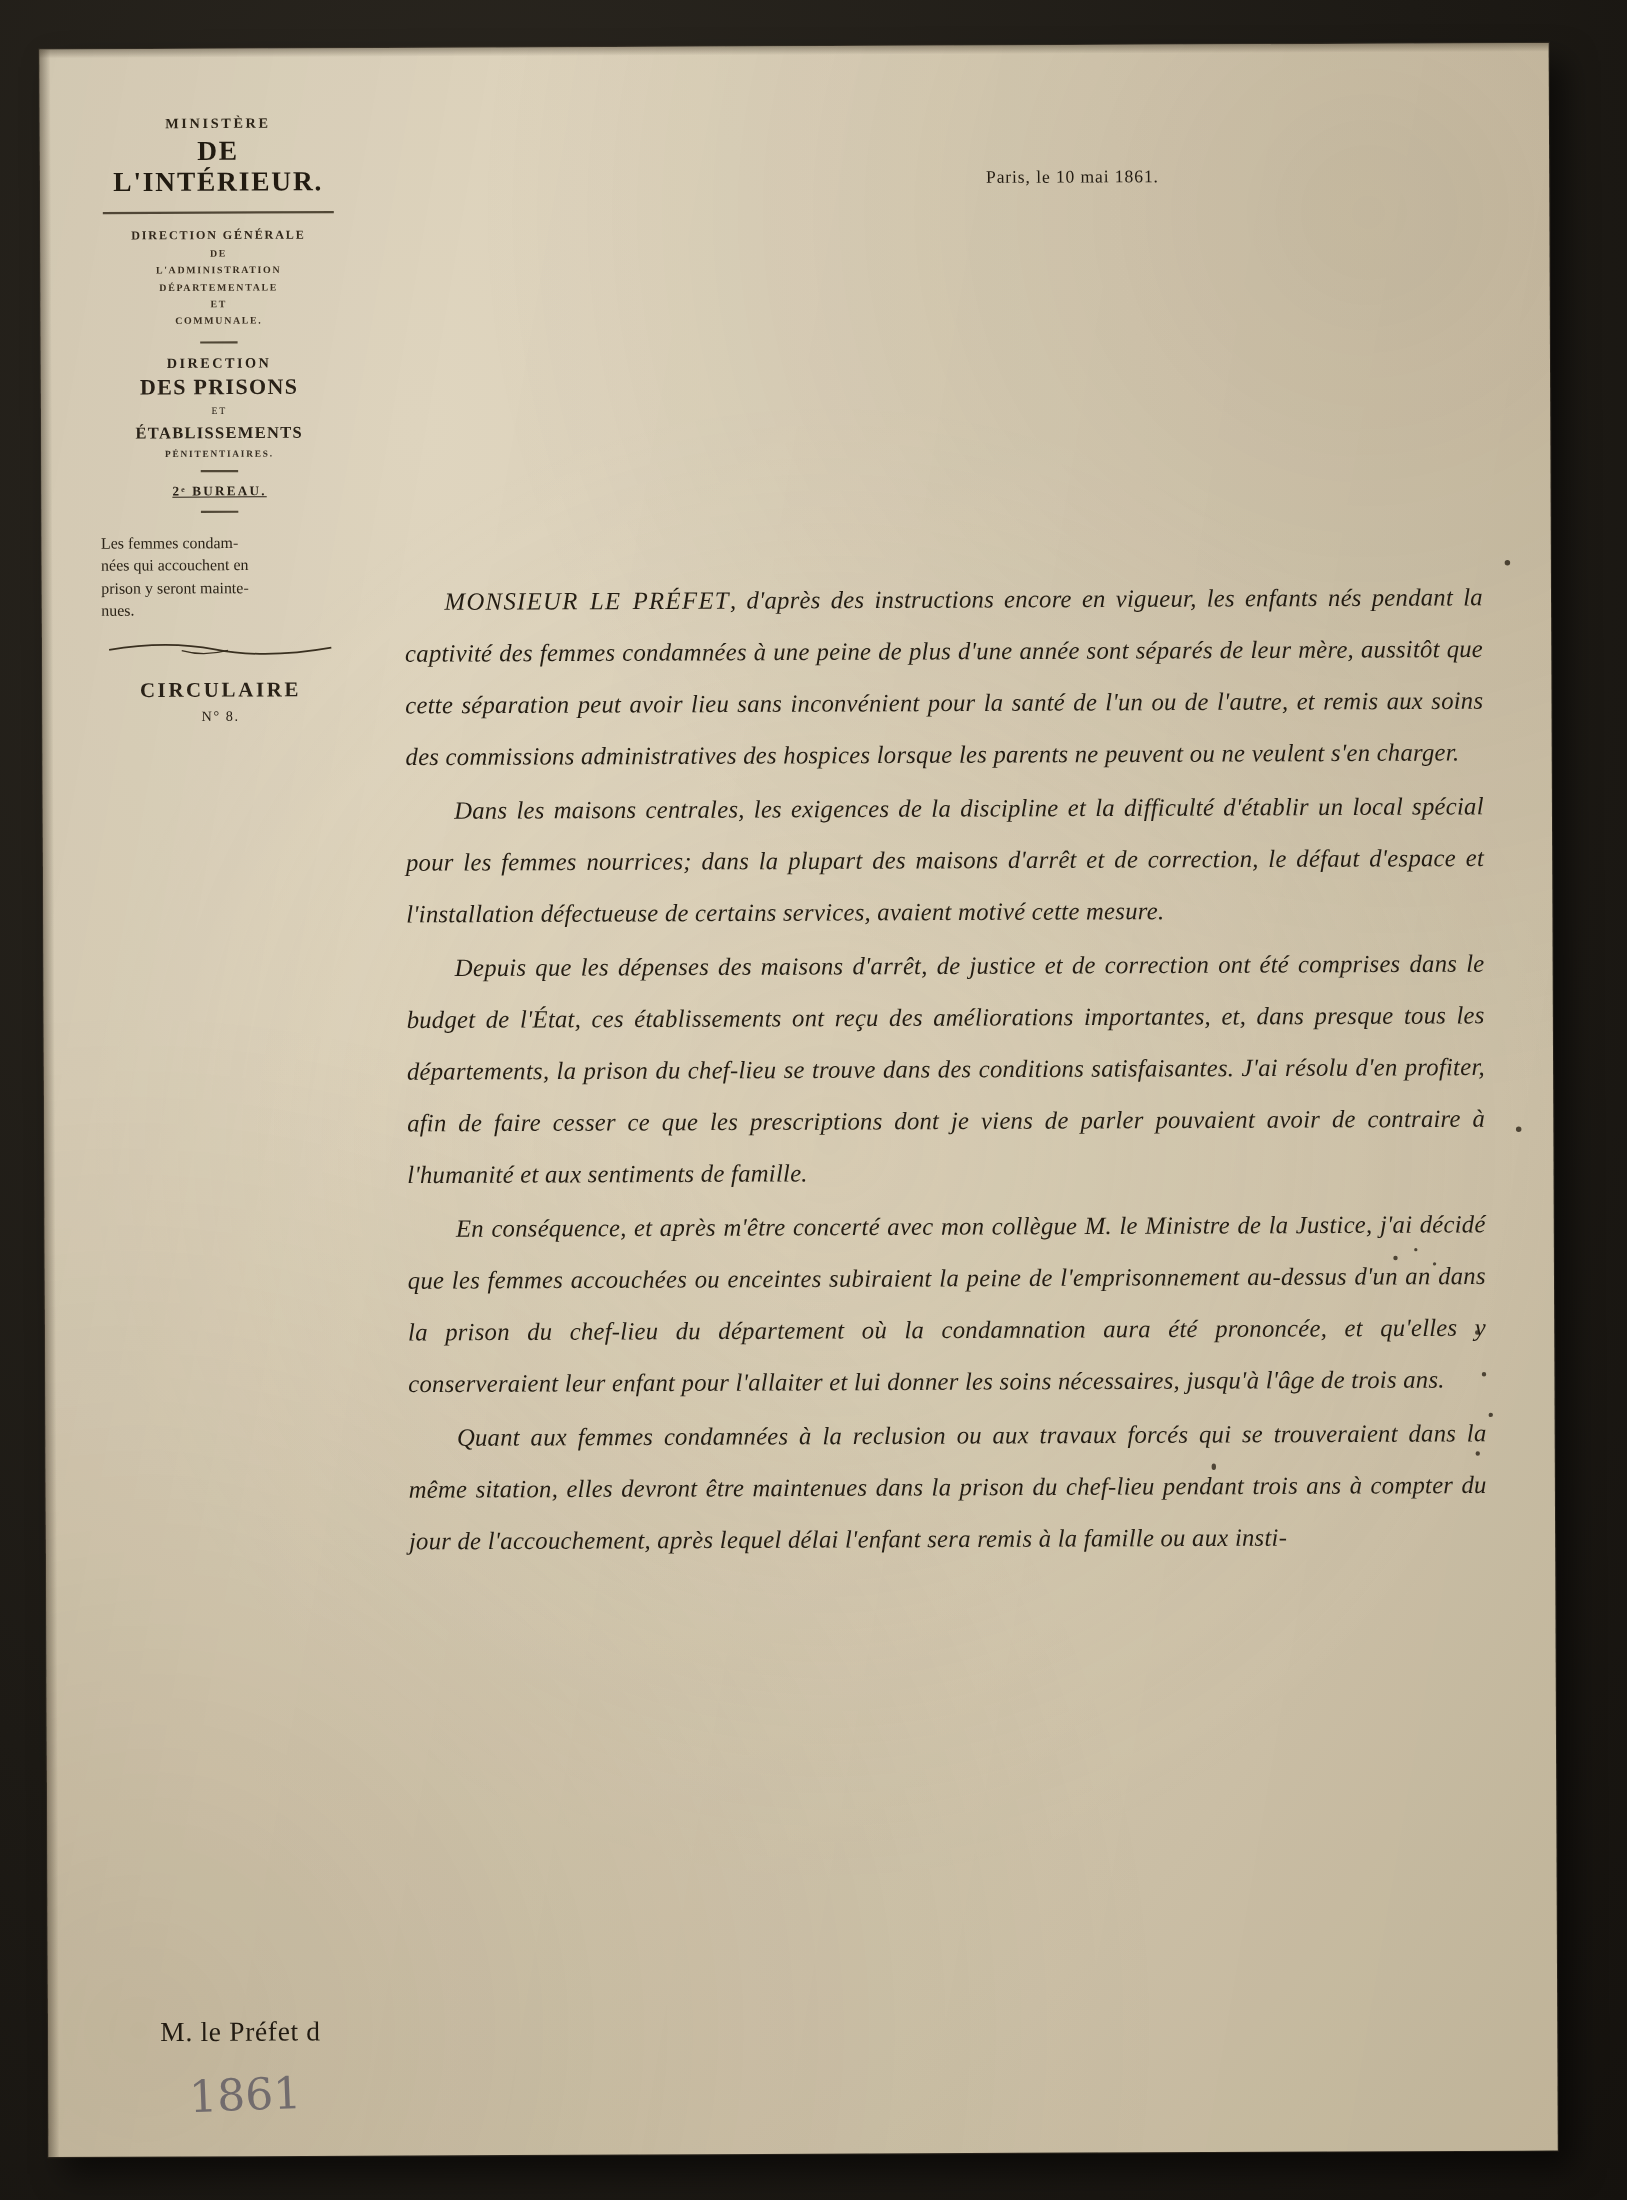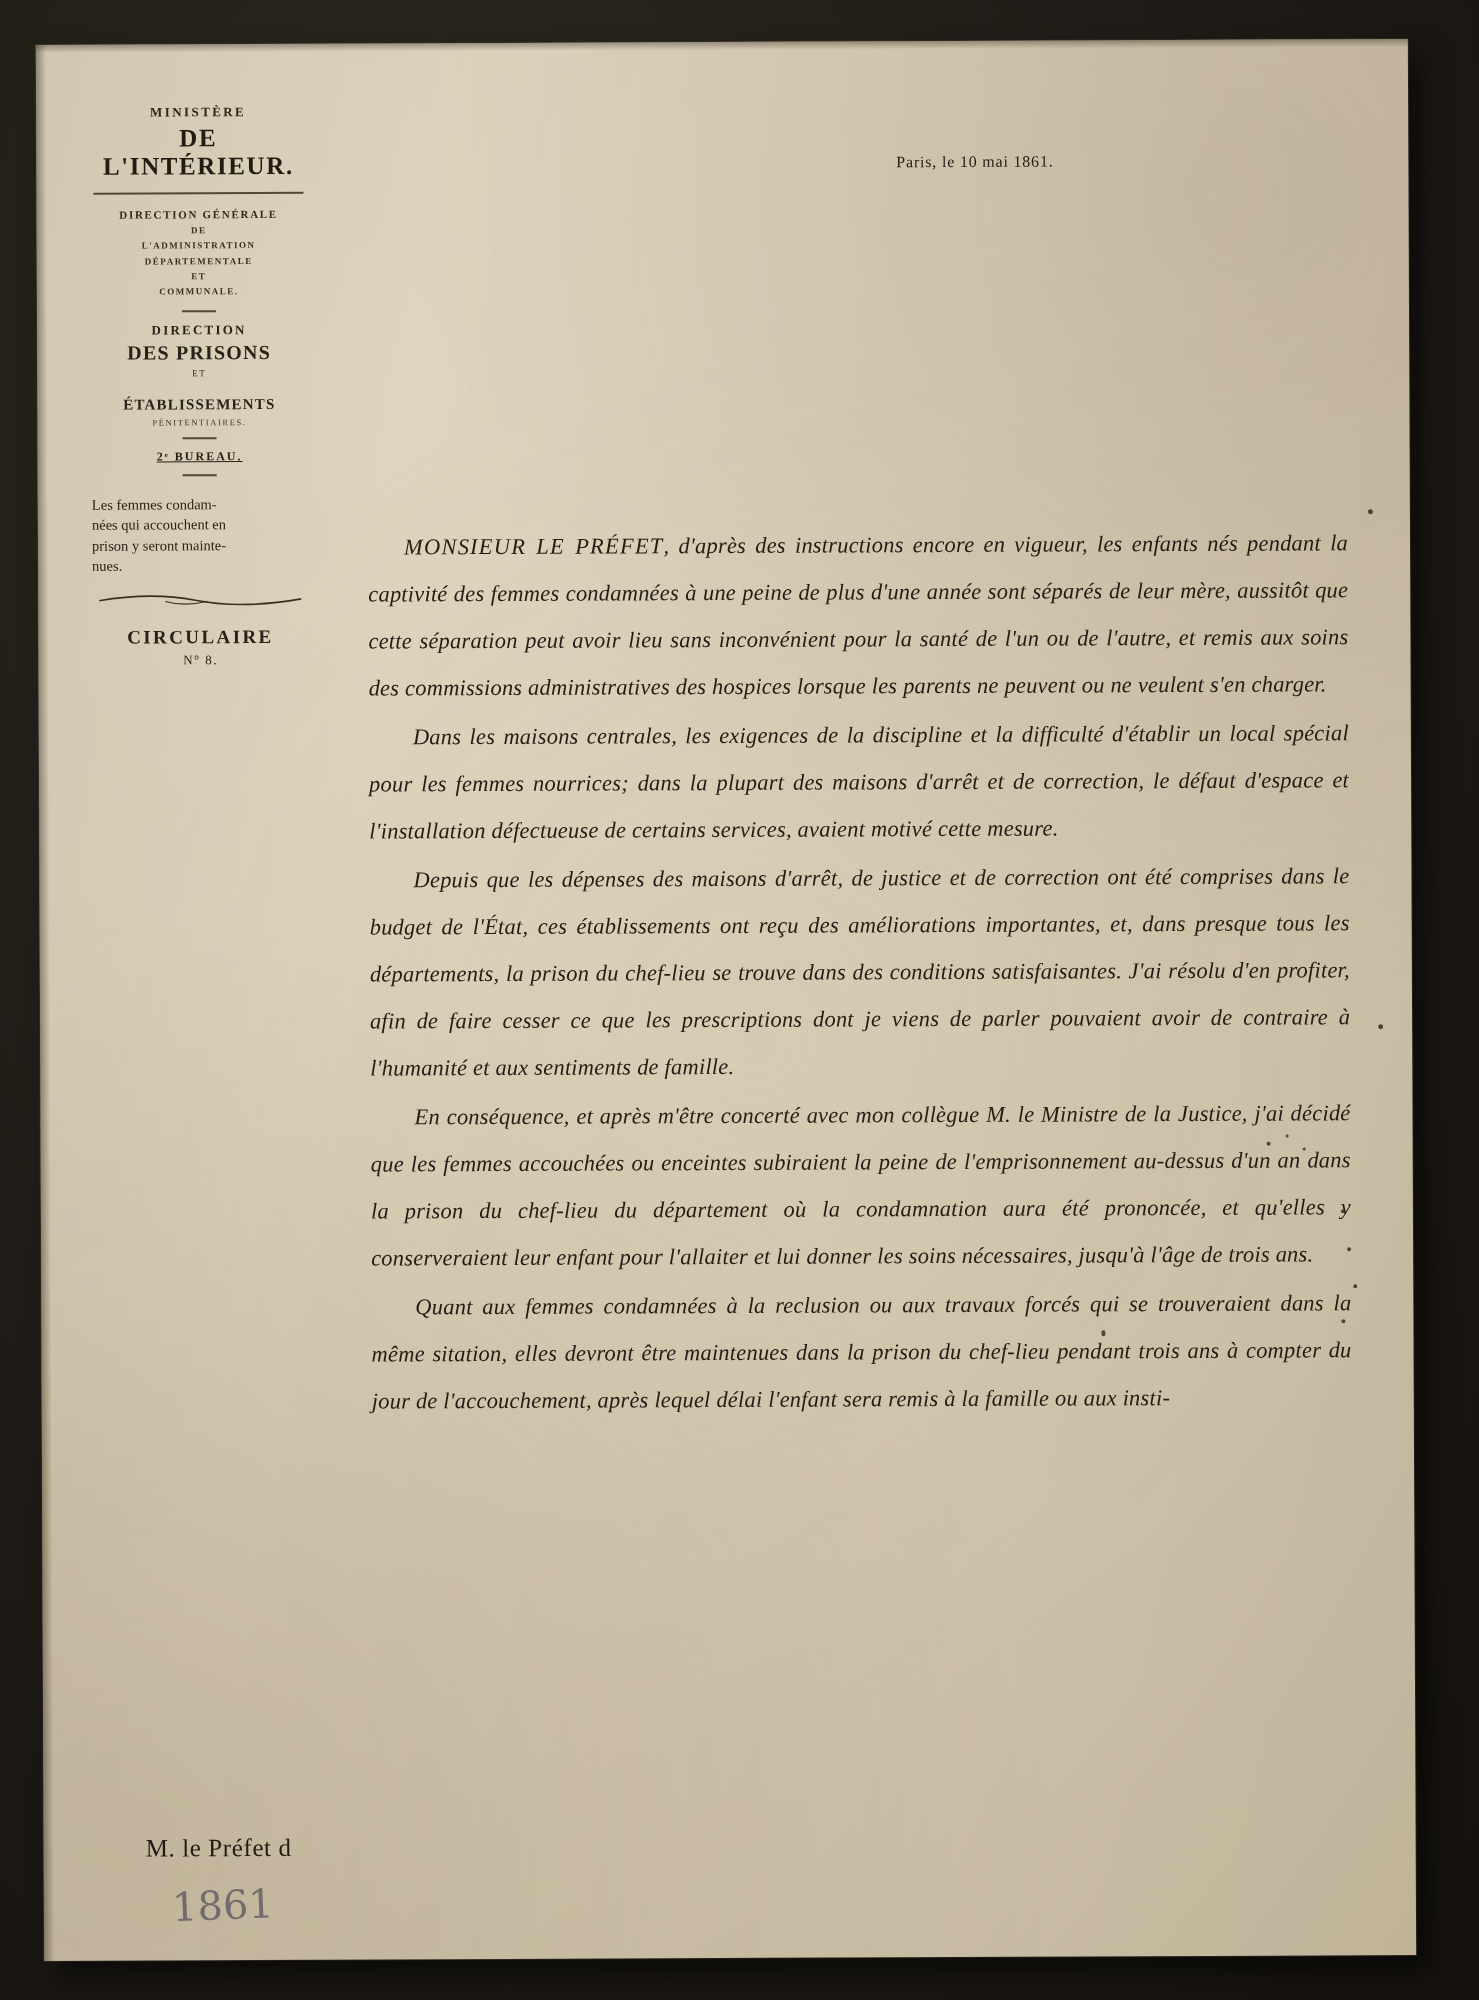--- a/index.html
+++ b/index.html
@@ -130,27 +130,28 @@
   }
   .lh-et {
     font-size: 9px;
     letter-spacing: 1.6px;
     margin-top: 4px;
   }
   .lh-etabl {
     font-size: 15px;
     letter-spacing: 1.2px;
     font-weight: 600;
-    margin-top: 18px;
+    margin-top: 8px;
   }
   .lh-penit {
     font-size: 8.5px;
     letter-spacing: 1.6px;
     margin-top: 4px;
     opacity: .92;
+    font-weight: bold;
   }
   .lh-bureau {
     font-size: 12px;
     letter-spacing: 2px;
     font-weight: 600;
     margin-top: 2px;
     text-decoration: underline;
   }
   .lh-note {
     font-size: 14.5px;

